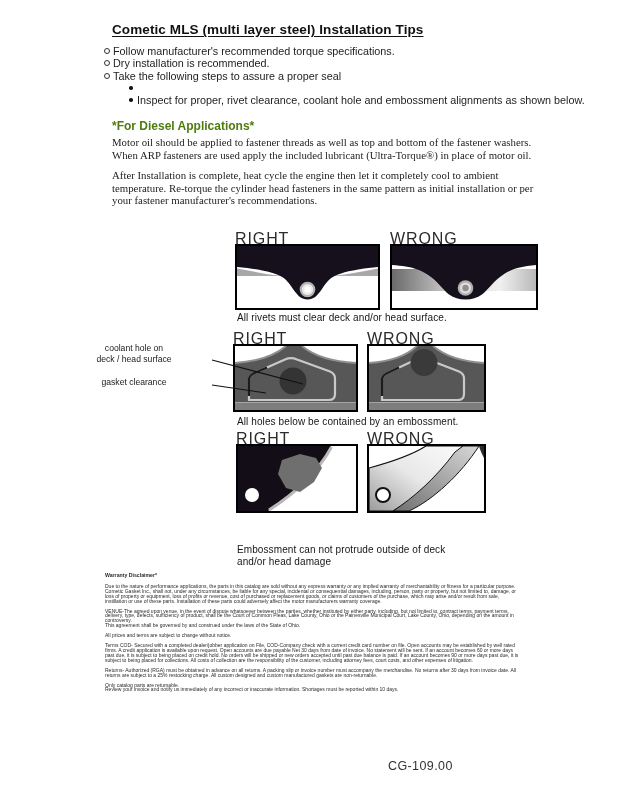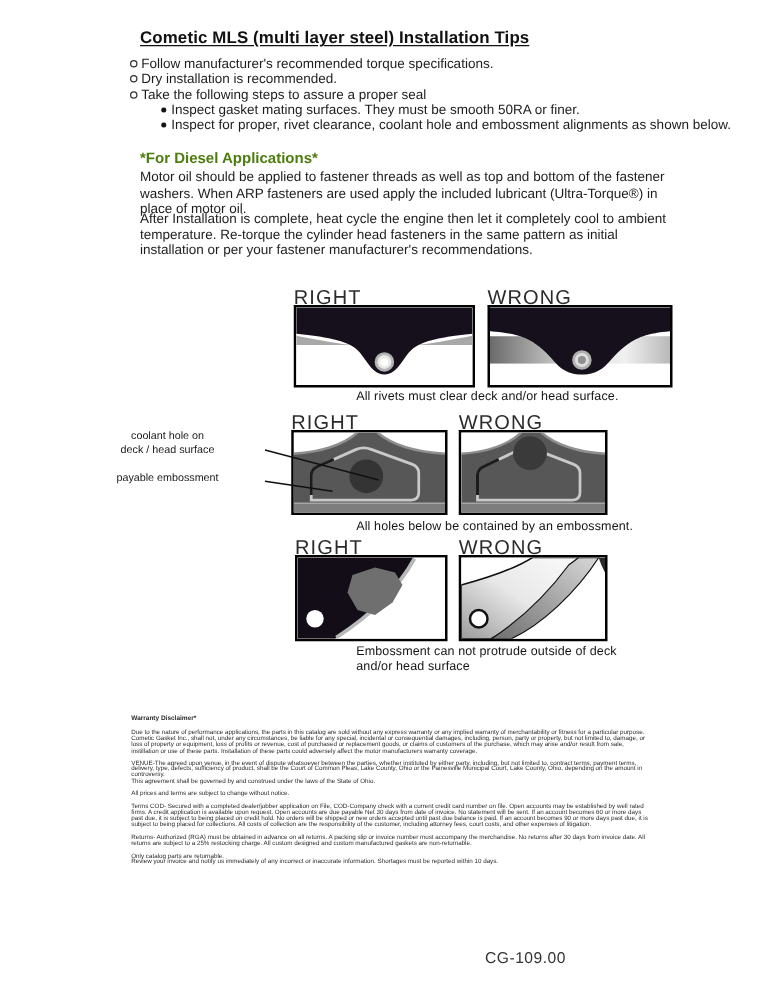--- a/index.html
+++ b/index.html
@@ -10,26 +10,26 @@
   .abs{position:absolute;}
   
   .title{font-size:13.5px;font-weight:bold;text-decoration:underline;text-underline-offset:2px;letter-spacing:.1px;color:#111;}
   
   .blist{font-size:10.8px;line-height:12.3px;color:#1d1d1d;}
   .brow{display:flex;align-items:flex-start;}
   .bmark{flex:0 0 9px;position:relative;height:12.3px;}
   .circ{position:absolute;left:0;top:3.2px;width:4px;height:4px;border:1px solid #333;border-radius:50%;}
   .dot{position:absolute;left:1px;top:4px;width:3.6px;height:3.6px;background:#141414;border-radius:50%;}
   .h2{font-size:12px;font-weight:bold;color:#4d7c0f;}
-  .para{font-size:10.8px;line-height:12.5px;color:#1d1d1d;width:434px;}
+  .para{font-size:10.8px;line-height:12.5px;color:#1d1d1d;width:434px;font-family:Liberation Serif, serif;}
   
   .plabel{font-size:16px;letter-spacing:.9px;color:#2b2b2b;text-align:left;text-decoration:underline;}
   .panel{border:2px solid #000;background:#fff;box-sizing:border-box;}
   .panel svg{display:block;}
-  .caption{font-size:10px;color:#161616;line-height:12px;letter-spacing:.1px;margin-left:48px;}
+  .caption{font-size:10px;color:#161616;line-height:12px;letter-spacing:.1px;}
   .calloutlbl{font-size:8.6px;color:#1a1a1a;text-align:center;line-height:10.5px;}
   
   .disc{width:414px;font-size:5px;line-height:4.9px;color:#2a2a2a;}
   .disc .dh{font-weight:bold;font-size:5.2px;margin-bottom:6px;}
   .disc p{margin:0 0 5px 0;}
   .disc .nogap{margin:0;}
   .pagenum{font-size:12.5px;color:#333;letter-spacing:.4px;}
 </style>
 </head>
 <body>
@@ -57,21 +57,20 @@
     </div>
   </div>
 
   <div class="abs title" style="left:112px;top:22px;">Cometic MLS (multi layer steel) Installation Tips</div>
 
   <div class="abs blist" style="left:128px;top:82px;width:460px;">
     <div class="brow">
       <span class="bmark">
           <span class="dot"></span>
         </span>
-      <span>Inspect gasket mating surfaces.  They must be smooth 50RA or finer.</span>
     </div>
     <div class="brow">
       <span class="bmark">
           <span class="dot"></span>
         </span>
       <span>Inspect for proper, rivet clearance, coolant hole and embossment alignments as shown below.</span>
     </div>
   </div>
 
   <div class="abs h2" style="left:112px;top:119px;">*For Diesel Applications*</div>
@@ -115,21 +114,21 @@
 
   <div class="abs caption" style="left:237px;top:312px;width:320px;">All rivets must clear deck and/or head surface.</div>
 
   <div class="abs plabel" style="left:233px;top:330px;width:125px;">RIGHT</div>
   <div class="abs plabel" style="left:367px;top:330px;width:119px;">WRONG</div>
 
   <div class="abs calloutlbl" style="left:58px;top:343px;width:152px;">
     <div>coolant hole on</div>
     <div>deck / head surface</div>
   </div>
-  <div class="abs calloutlbl" style="left:58px;top:377px;width:152px;">payable embossment</div>
+  <div class="abs calloutlbl" style="left:58px;top:377px;width:152px;">gasket clearance</div>
 
   <div class="abs panel" style="left:233px;top:344px;width:125px;height:68px;">
     <svg width="121" height="64" viewBox="0 0 121 64">
       <rect x="0" y="0" width="121" height="64" fill="#ffffff"></rect>
       <path d="M0,17 C22,15.5 40,9.5 51,0 L67,0 C78,9.5 97,15.5 121,17 L121,64 L0,64 Z" fill="#575757"></path>
       <path d="M0,17 C22,15.5 40,9.5 51,0" stroke="#8f8f8f" stroke-width="2" fill="none"></path>
       <path d="M67,0 C78,9.5 97,15.5 121,17" stroke="#8f8f8f" stroke-width="2" fill="none"></path>
       <rect x="0" y="56.5" width="121" height="7.5" fill="#7d7d7d"></rect>
       <line x1="0" y1="56.5" x2="121" y2="56.5" stroke="#a5a5a5" stroke-width="1.2"></line>
       <path d="M14,54 L14,34 C14,31 15.5,29 18.5,27.5 L50,13.5 C53.5,12 58.5,12 62,13.5 L95,25.5 C98.5,27 100,29.5 100,32.5 L100,48 C100,52 98,54 94,54 Z" stroke="#c9c9c9" stroke-width="2.2" fill="none"></path>
@@ -186,23 +185,23 @@
         </linearGradient>
       </defs>
       <rect x="0" y="0" width="115" height="65" fill="#ffffff"></rect>
       <path d="M0,22 C26,15 46,7 57,0 L94,0 C84,13 64,35 44,52 C37,58 30,62 24,65 L0,65 Z" fill="url(#gband)" stroke="#111" stroke-width="1.2"></path>
       <path d="M24,65 C44,52 66,33 86,6 L94,0 L110,0 C92,28 64,54 40,65 Z" fill="url(#gstripe)" stroke="#111" stroke-width="1"></path>
       <path d="M110,0 L115,0 L115,12 C113,8 111,4 110,0 Z" fill="#2a2a2a"></path>
       <circle cx="14" cy="49" r="7" fill="#ffffff" stroke="#111" stroke-width="2"></circle>
     </svg>
   </div>
 
-  <div class="abs caption" style="left:237px;top:516px;width:260px;">
+  <div class="abs caption" style="left:237px;top:544px;width:260px;">
     <div>Embossment can not protrude outside of deck</div>
-    <div>and/or head surface</div>
+    <div>and/or head damage</div>
   </div>
 
   <div class="abs disc" style="left:105px;top:573px;">
     <div class="dh">Warranty Disclaimer*</div>
     <p>Due to the nature of performance applications, the parts in this catalog are sold without any express warranty or any implied warranty of merchantability or fitness for a particular purpose.  Cometic Gasket Inc., shall not, under any circumstances, be liable for any special, incidental or consequential damages, including, person, party or property, but not limited to, damage, or loss of property or equipment, loss of profits or revenue, cost of purchased or replacement goods, or claims of customers of the purchase, which may arise and/or result from sale, instillation or use of these parts.  Installation of these parts could adversely affect the motor manufacturers warranty coverage.</p>
     <p class="nogap">VENUE-The agreed upon venue, in the event of dispute whatsoever between the parties, whether instituted by either party, including, but not limited to, contract terms, payment terms, delivery, type, defects, sufficiency of product, shall be the Court of Common Pleas, Lake County, Ohio or the Painesville Municipal Court, Lake County, Ohio, depending on the amount in controversy.</p>
     <p>This agreement shall be governed by and construed under the laws of the State of Ohio.</p>
     <p>All prices and terms are subject to change without notice.</p>
     <p>Terms COD- Secured with a completed dealer/jobber application on File, COD-Company check with a current credit card number on file.  Open accounts may be established by well rated firms.  A credit application is available upon request.  Open accounts are due payable Net 30 days from date of invoice.  No statement will be sent.  If an account becomes 60 or more days past due, it is subject to being placed on credit hold.  No orders will be shipped or new orders accepted until past due balance is paid.  If an account becomes 90 or more days past due, it is subject to being placed for collections.  All costs of collection are the responsibility of the customer, including attorney fees, court costs, and other expenses of litigation.</p>
     <p>Returns- Authorized (RGA) must be obtained in advance on all returns.  A packing slip or invoice number must accompany the merchandise.  No returns after 30 days from invoice date.  All returns are subject to a 25% restocking charge.  All custom designed and custom manufactured gaskets are non-returnable.</p>

